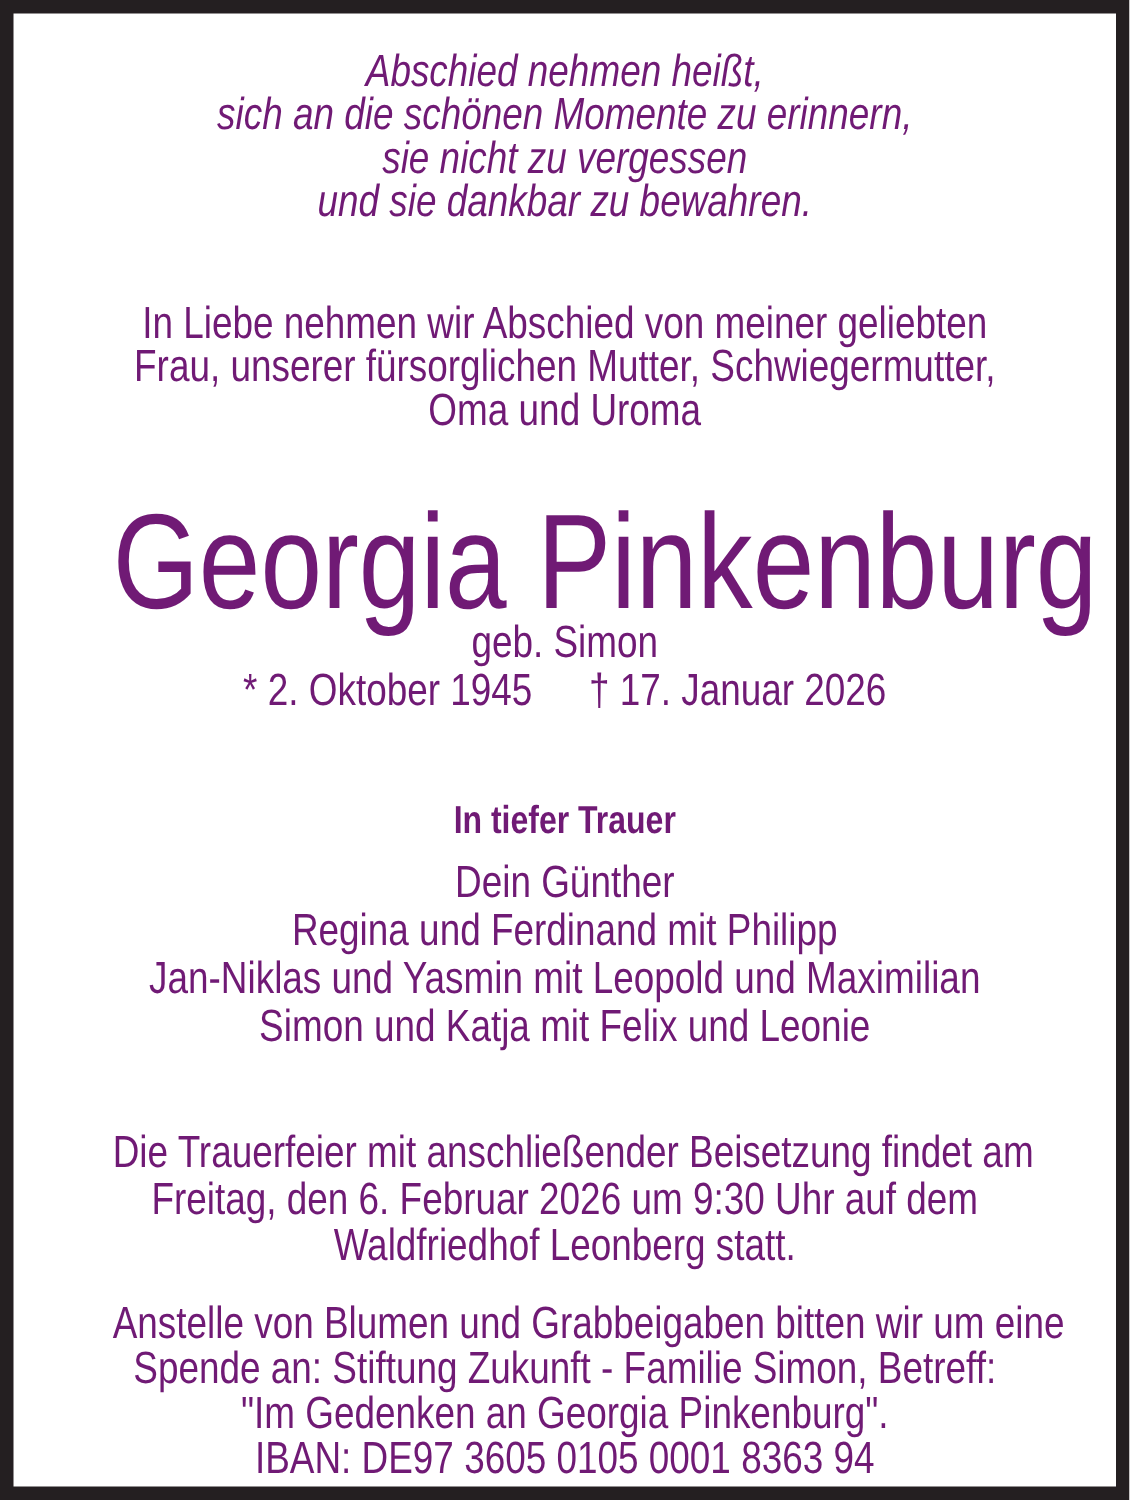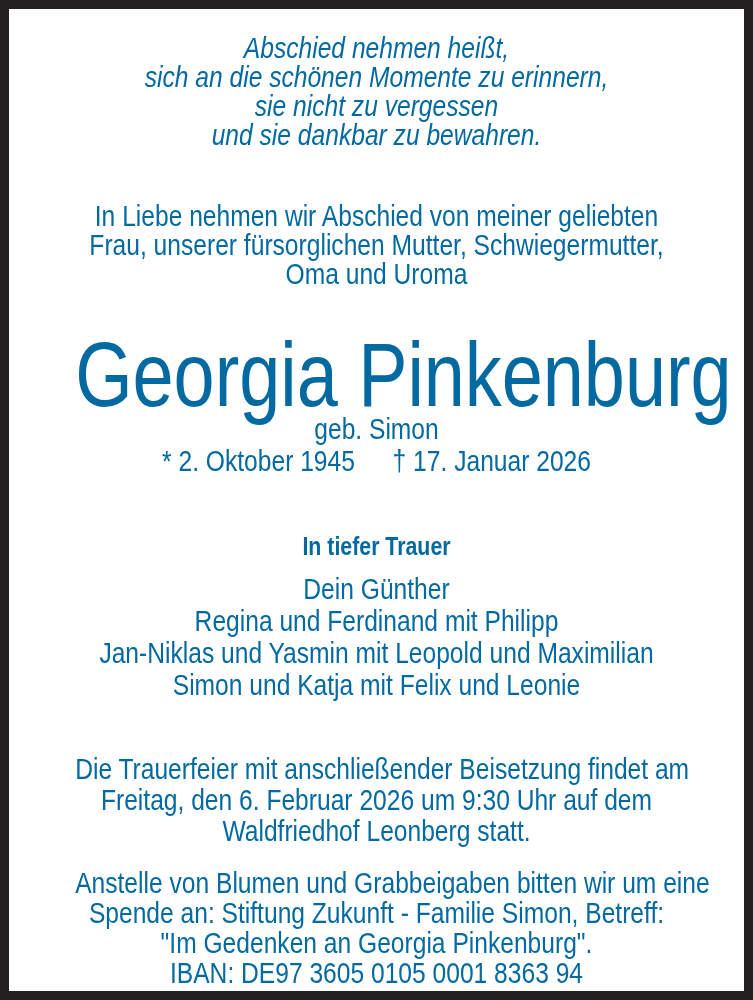--- a/index.html
+++ b/index.html
@@ -10,21 +10,21 @@
   }
   .page {
     position: relative;
     width: 753px;
     height: 1000px;
     box-sizing: border-box;
     background: #ffffff;
     border: 9px solid #241f21;
     overflow: hidden;
     font-family: "Liberation Sans", sans-serif;
-    color: #0369a1;
+    color: #701a75;
   }
   
   .content {
     width: 100%;
     height: 100%;
     transform: scaleX(0.82);
     transform-origin: 50% 0;
     text-align: center;
     box-sizing: border-box;
     padding-top: 24px;

